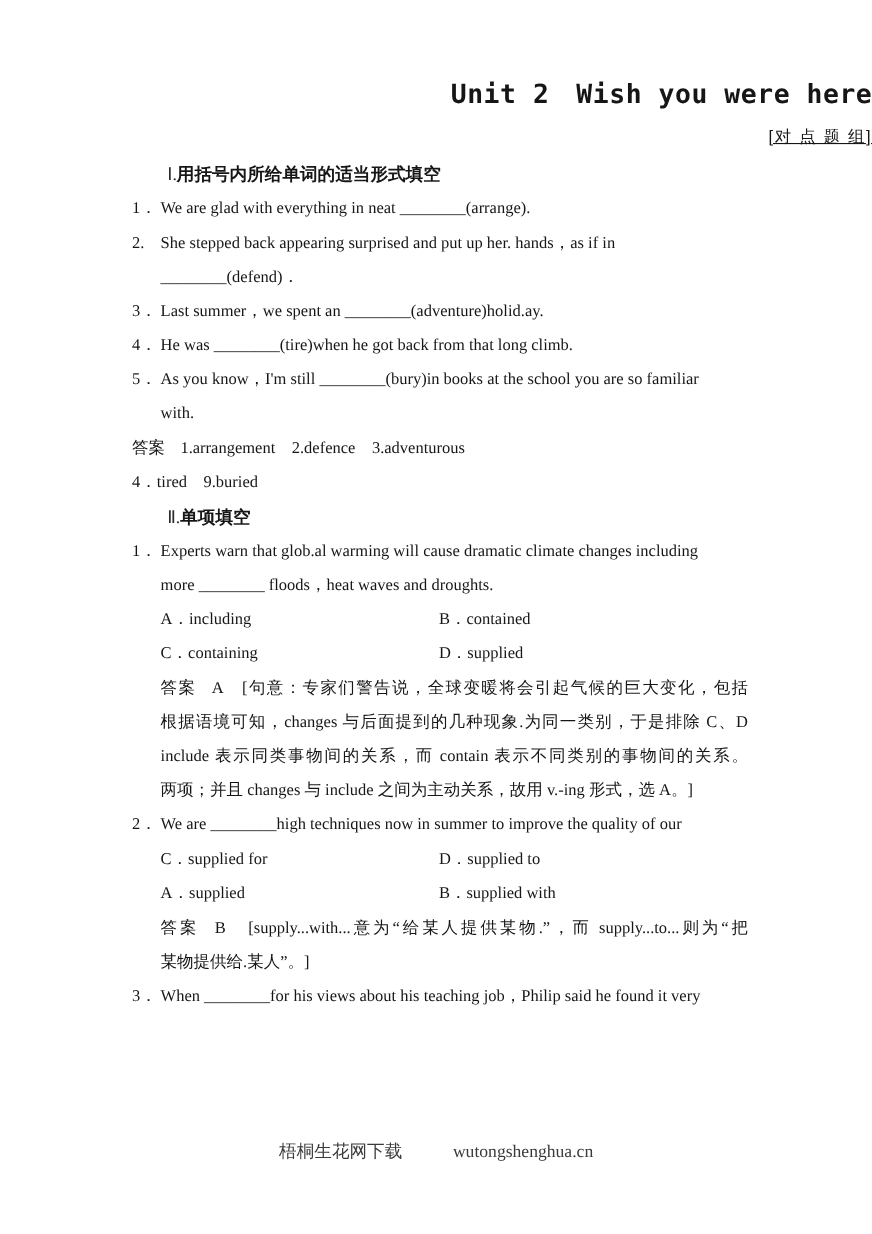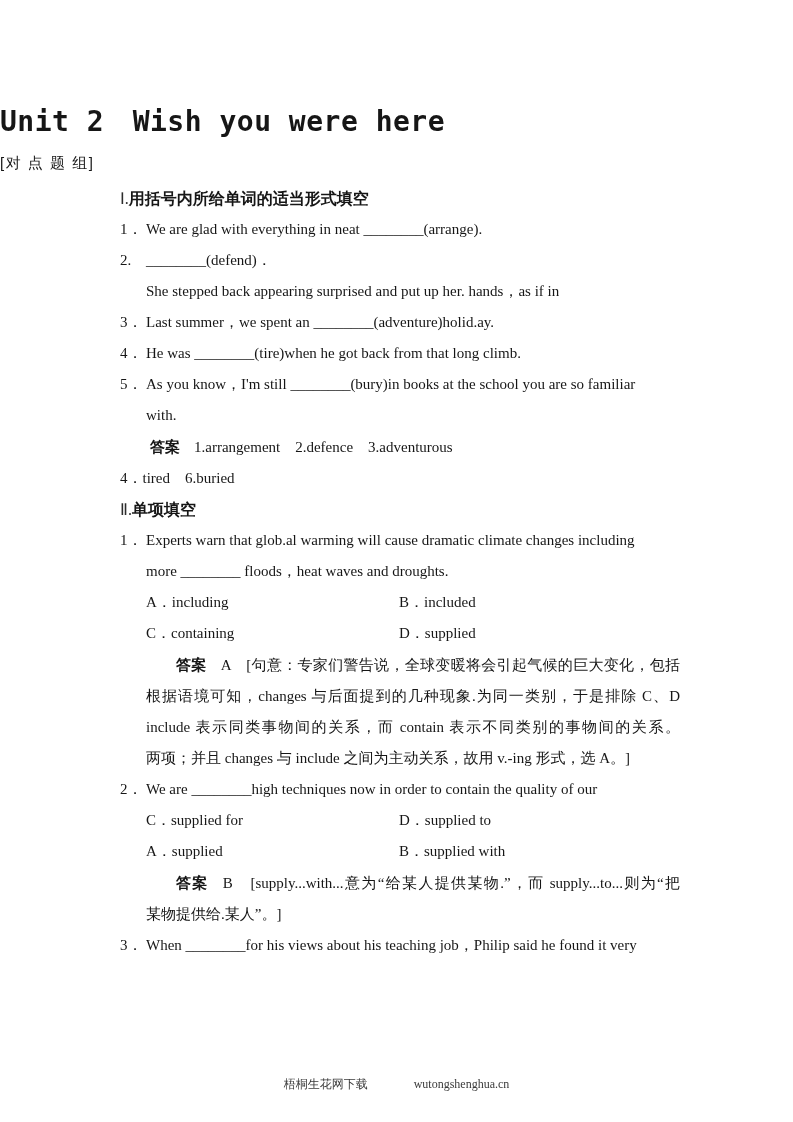--- a/index.html
+++ b/index.html
@@ -7,79 +7,79 @@
   .page {
     position: relative;
     width: 793px;
     height: 1122px;
     background: #ffffff;
     color: #161616;
     font-family: "Liberation Serif", "DejaVu Serif", serif;
     overflow: hidden;
   }
   .title {
-    padding-top: 103px;
-    text-align: left;
+    padding-top: 70px;
+    text-align: right;
     font-family: "DejaVu Sans Mono", monospace;
-    font-size: 28px;
+    font-size: 24px;
     font-weight: 700;
     letter-spacing: 0.5px;
     white-space: pre;
   }
   .subtitle {
     margin-top: 13px;
-    text-align: left;
+    text-align: right;
     font-family: "Liberation Sans", "DejaVu Sans", sans-serif;
     font-size: 15px;
     letter-spacing: 1.5px;
+    text-decoration: underline;
   }
   .content {
     margin: 10px 113px 0 120px;
     width: 560px;
     font-size: 15px;
     line-height: 31px;
   }
   .sec-heading {
     font-family: "Liberation Sans", "DejaVu Sans", sans-serif;
     font-weight: 700;
     font-size: 16px;
     line-height: 31px;
     white-space: nowrap;
+    margin-left: 32px;
   }
   .sec-heading .rnum {
     font-family: "Liberation Serif", serif;
     font-weight: 400;
     color: #2c2c2c;
   }
   .item { position: relative; padding-left: 26px; }
   .item .num { position: absolute; left: 0; top: 0; white-space: nowrap; }
   .line { white-space: nowrap; }
   .jline { text-align: justify; text-align-last: justify; }
   .ans-label {
     font-family: "Liberation Sans", "DejaVu Sans", sans-serif;
-    font-weight: 700;
+    font-weight: 400;
     margin-right: 14px;
-    margin-left: 30px;
   }
   .opts { padding-left: 26px; display: flex; }
   .opt-a { width: 253px; white-space: nowrap; }
   .opt-b { white-space: nowrap; }
   .ansblock { padding-left: 26px; }
   .footer {
     position: absolute;
     top: 1038px;
     left: 0;
     width: 100%;
     display: flex;
     justify-content: center;
     gap: 46px;
-    font-size: 12px;
+    font-size: 16px;
     color: #3a3a3a;
     line-height: 20px;
-    margin-top: 36px;
   }
 </style>
 </head>
 <body>
 
 <div class="page">
 
   <div class="title">Unit 2　Wish you were here</div>
   <div class="subtitle">[对 点 题 组]</div>
 
@@ -89,22 +89,22 @@
       <span class="rnum">Ⅰ.</span><span>用括号内所给单词的适当形式填空</span>
     </div>
 
     <div class="item">
       <span class="num">1．</span>
       <div class="line">We are glad with everything in neat ________(arrange).</div>
     </div>
 
     <div class="item">
       <span class="num">2.</span>
+      <div class="line">She stepped back appearing surprised and put up her. hands，as if in</div>
       <div class="line">________(defend)．</div>
-      <div class="line">She stepped back appearing surprised and put up her. hands，as if in</div>
     </div>
 
     <div class="item">
       <span class="num">3．</span>
       <div class="line">Last summer，we spent an ________(adventure)holid.ay.</div>
     </div>
 
     <div class="item">
       <span class="num">4．</span>
       <div class="line">He was ________(tire)when he got back from that long climb.</div>
@@ -112,51 +112,51 @@
 
     <div class="item">
       <span class="num">5．</span>
       <div class="line">As you know，I'm still ________(bury)in books at the school you are so familiar</div>
       <div class="line">with.</div>
     </div>
 
     <div class="line">
       <span class="ans-label">答案</span><span>1.arrangement　2.defence　3.adventurous</span>
     </div>
-    <div class="line">4．tired　6.buried</div>
+    <div class="line">4．tired　9.buried</div>
 
     <div class="sec-heading">
       <span class="rnum">Ⅱ.</span><span>单项填空</span>
     </div>
 
     <div class="item">
       <span class="num">1．</span>
       <div class="line">Experts warn that glob.al warming will cause dramatic climate changes including</div>
       <div class="line">more ________ floods，heat waves and droughts.</div>
     </div>
     <div class="opts">
       <span class="opt-a">A．including</span>
-      <span class="opt-b">B．included</span>
+      <span class="opt-b">B．contained</span>
     </div>
     <div class="opts">
       <span class="opt-a">C．containing</span>
       <span class="opt-b">D．supplied</span>
     </div>
     <div class="ansblock">
       <div class="jline">
         <span class="ans-label">答案</span><span>A　[句意：专家们警告说，全球变暖将会引起气候的巨大变化，包括</span>
       </div>
       <div class="jline">根据语境可知，changes 与后面提到的几种现象.为同一类别，于是排除 C、D</div>
       <div class="jline">include 表示同类事物间的关系，而 contain 表示不同类别的事物间的关系。</div>
       <div class="line">两项；并且 changes 与 include 之间为主动关系，故用 v.-ing 形式，选 A。]</div>
     </div>
 
     <div class="item">
       <span class="num">2．</span>
-      <div class="line">We are ________high techniques now in order to contain the quality of our</div>
+      <div class="line">We are ________high techniques now in summer to improve the quality of our</div>
     </div>
     <div class="opts">
       <span class="opt-a">C．supplied for</span>
       <span class="opt-b">D．supplied to</span>
     </div>
     <div class="opts">
       <span class="opt-a">A．supplied</span>
       <span class="opt-b">B．supplied with</span>
     </div>
     <div class="ansblock">

